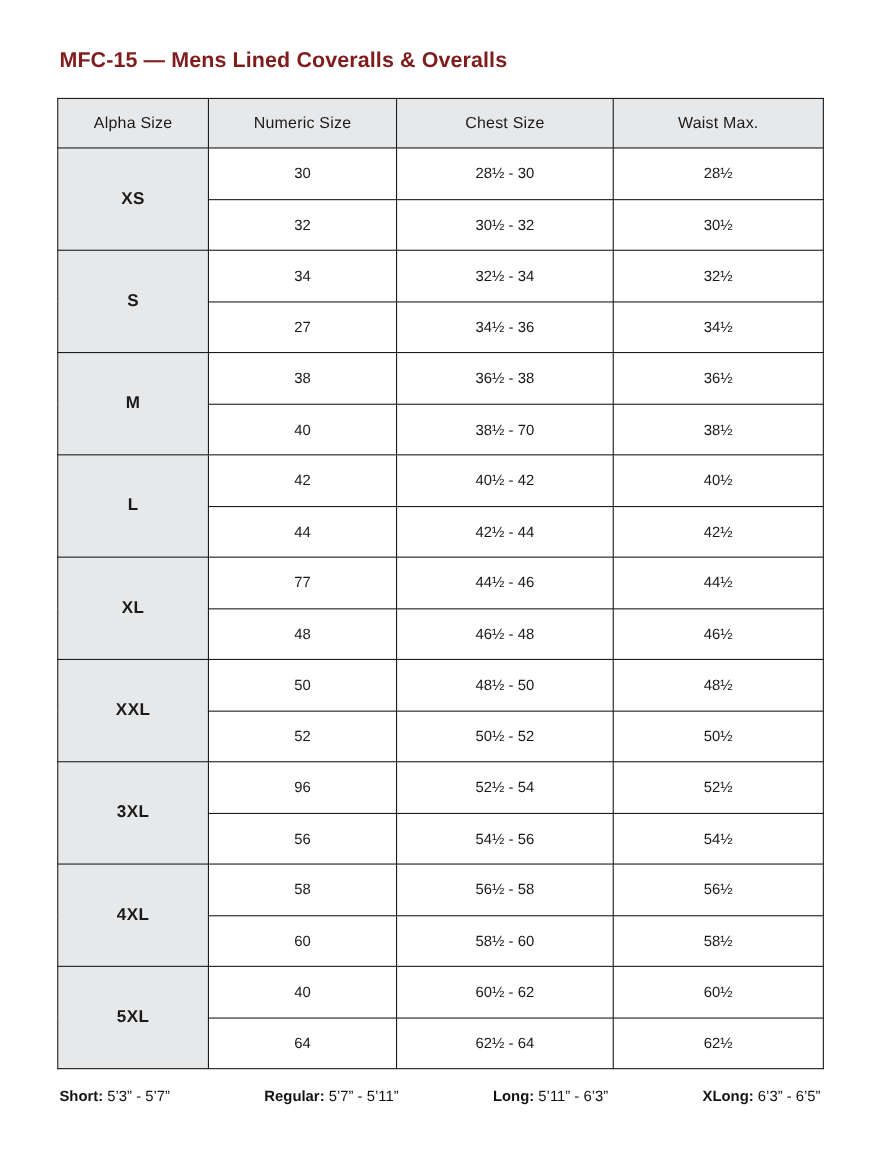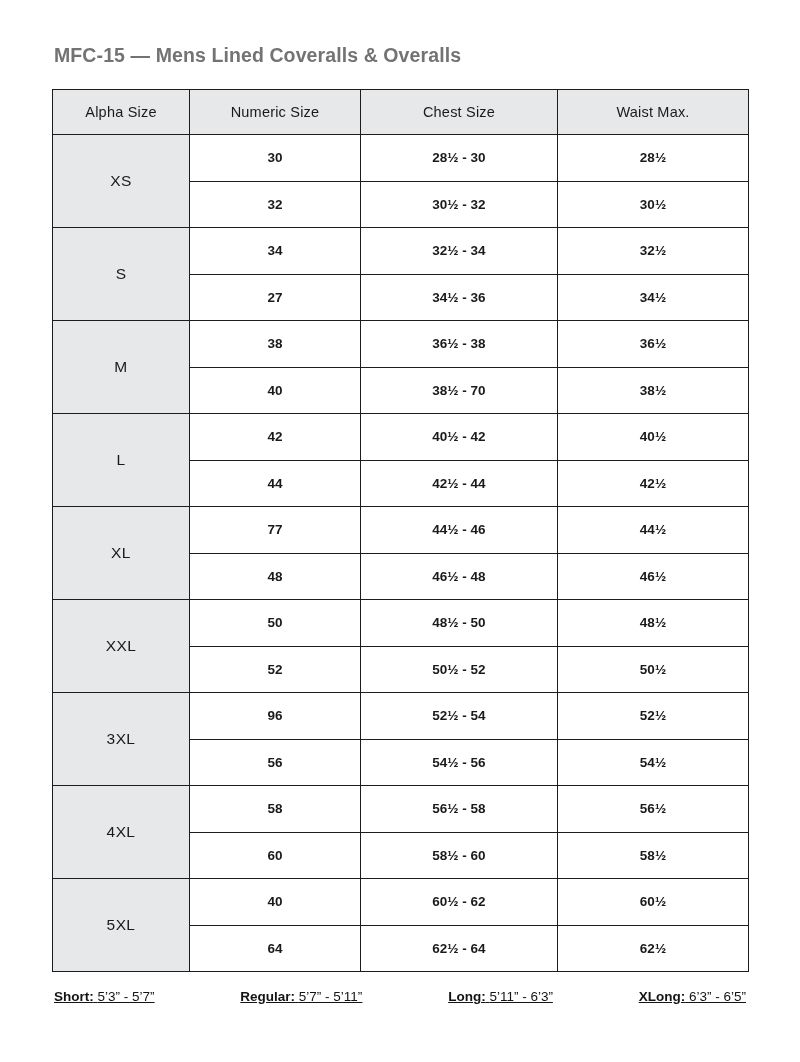--- a/index.html
+++ b/index.html
@@ -16,21 +16,21 @@
     width: 800px;
     height: 1062px;
     padding: 44px 52px 0 52px;
     position: relative;
   }
   .doc-title {
     font-size: 19.5px;
     font-weight: bold;
     letter-spacing: 0.1px;
     margin: 0 0 22px 2px;
-    color: #737373;
+    color: #7f1d1d;
   }
   table.size-chart {
     width: 696px;
     border-collapse: collapse;
     table-layout: fixed;
   }
   table.size-chart col.c-alpha   { width: 137px; }
   table.size-chart col.c-numeric { width: 171px; }
   table.size-chart col.c-chest   { width: 197px; }
   table.size-chart col.c-waist   { width: 191px; }
@@ -44,41 +44,41 @@
   table.size-chart thead th {
     background: #e6e8ea;
     font-size: 14.5px;
     font-weight: normal;
     height: 45px;
     letter-spacing: 0.2px;
   }
   td.alpha-cell {
     background: #e6e8ea;
     font-size: 15.5px;
-    font-weight: normal;
+    font-weight: bold;
     letter-spacing: 0.4px;
   }
   td.val-cell {
     background: #ffffff;
     font-size: 13.5px;
-    font-weight: bold;
+    font-weight: normal;
     height: 46.5px;
     color: #1a1a1a;
   }
   .footnotes {
     width: 696px;
     display: flex;
     justify-content: space-between;
     align-items: baseline;
     margin-top: 17px;
     padding: 0 2px;
     font-size: 13.5px;
     color: #141414;
   }
-  .footnote { white-space: nowrap; text-decoration: underline; }
+  .footnote { white-space: nowrap; }
   .footnote .fn-label { font-weight: bold; }
   .footnote .fn-value { font-weight: normal; }
 </style>
 </head>
 <body>
 
 <div class="page">
 
   <h1 class="doc-title">MFC-15 — Mens Lined Coveralls &amp; Overalls</h1>
 

